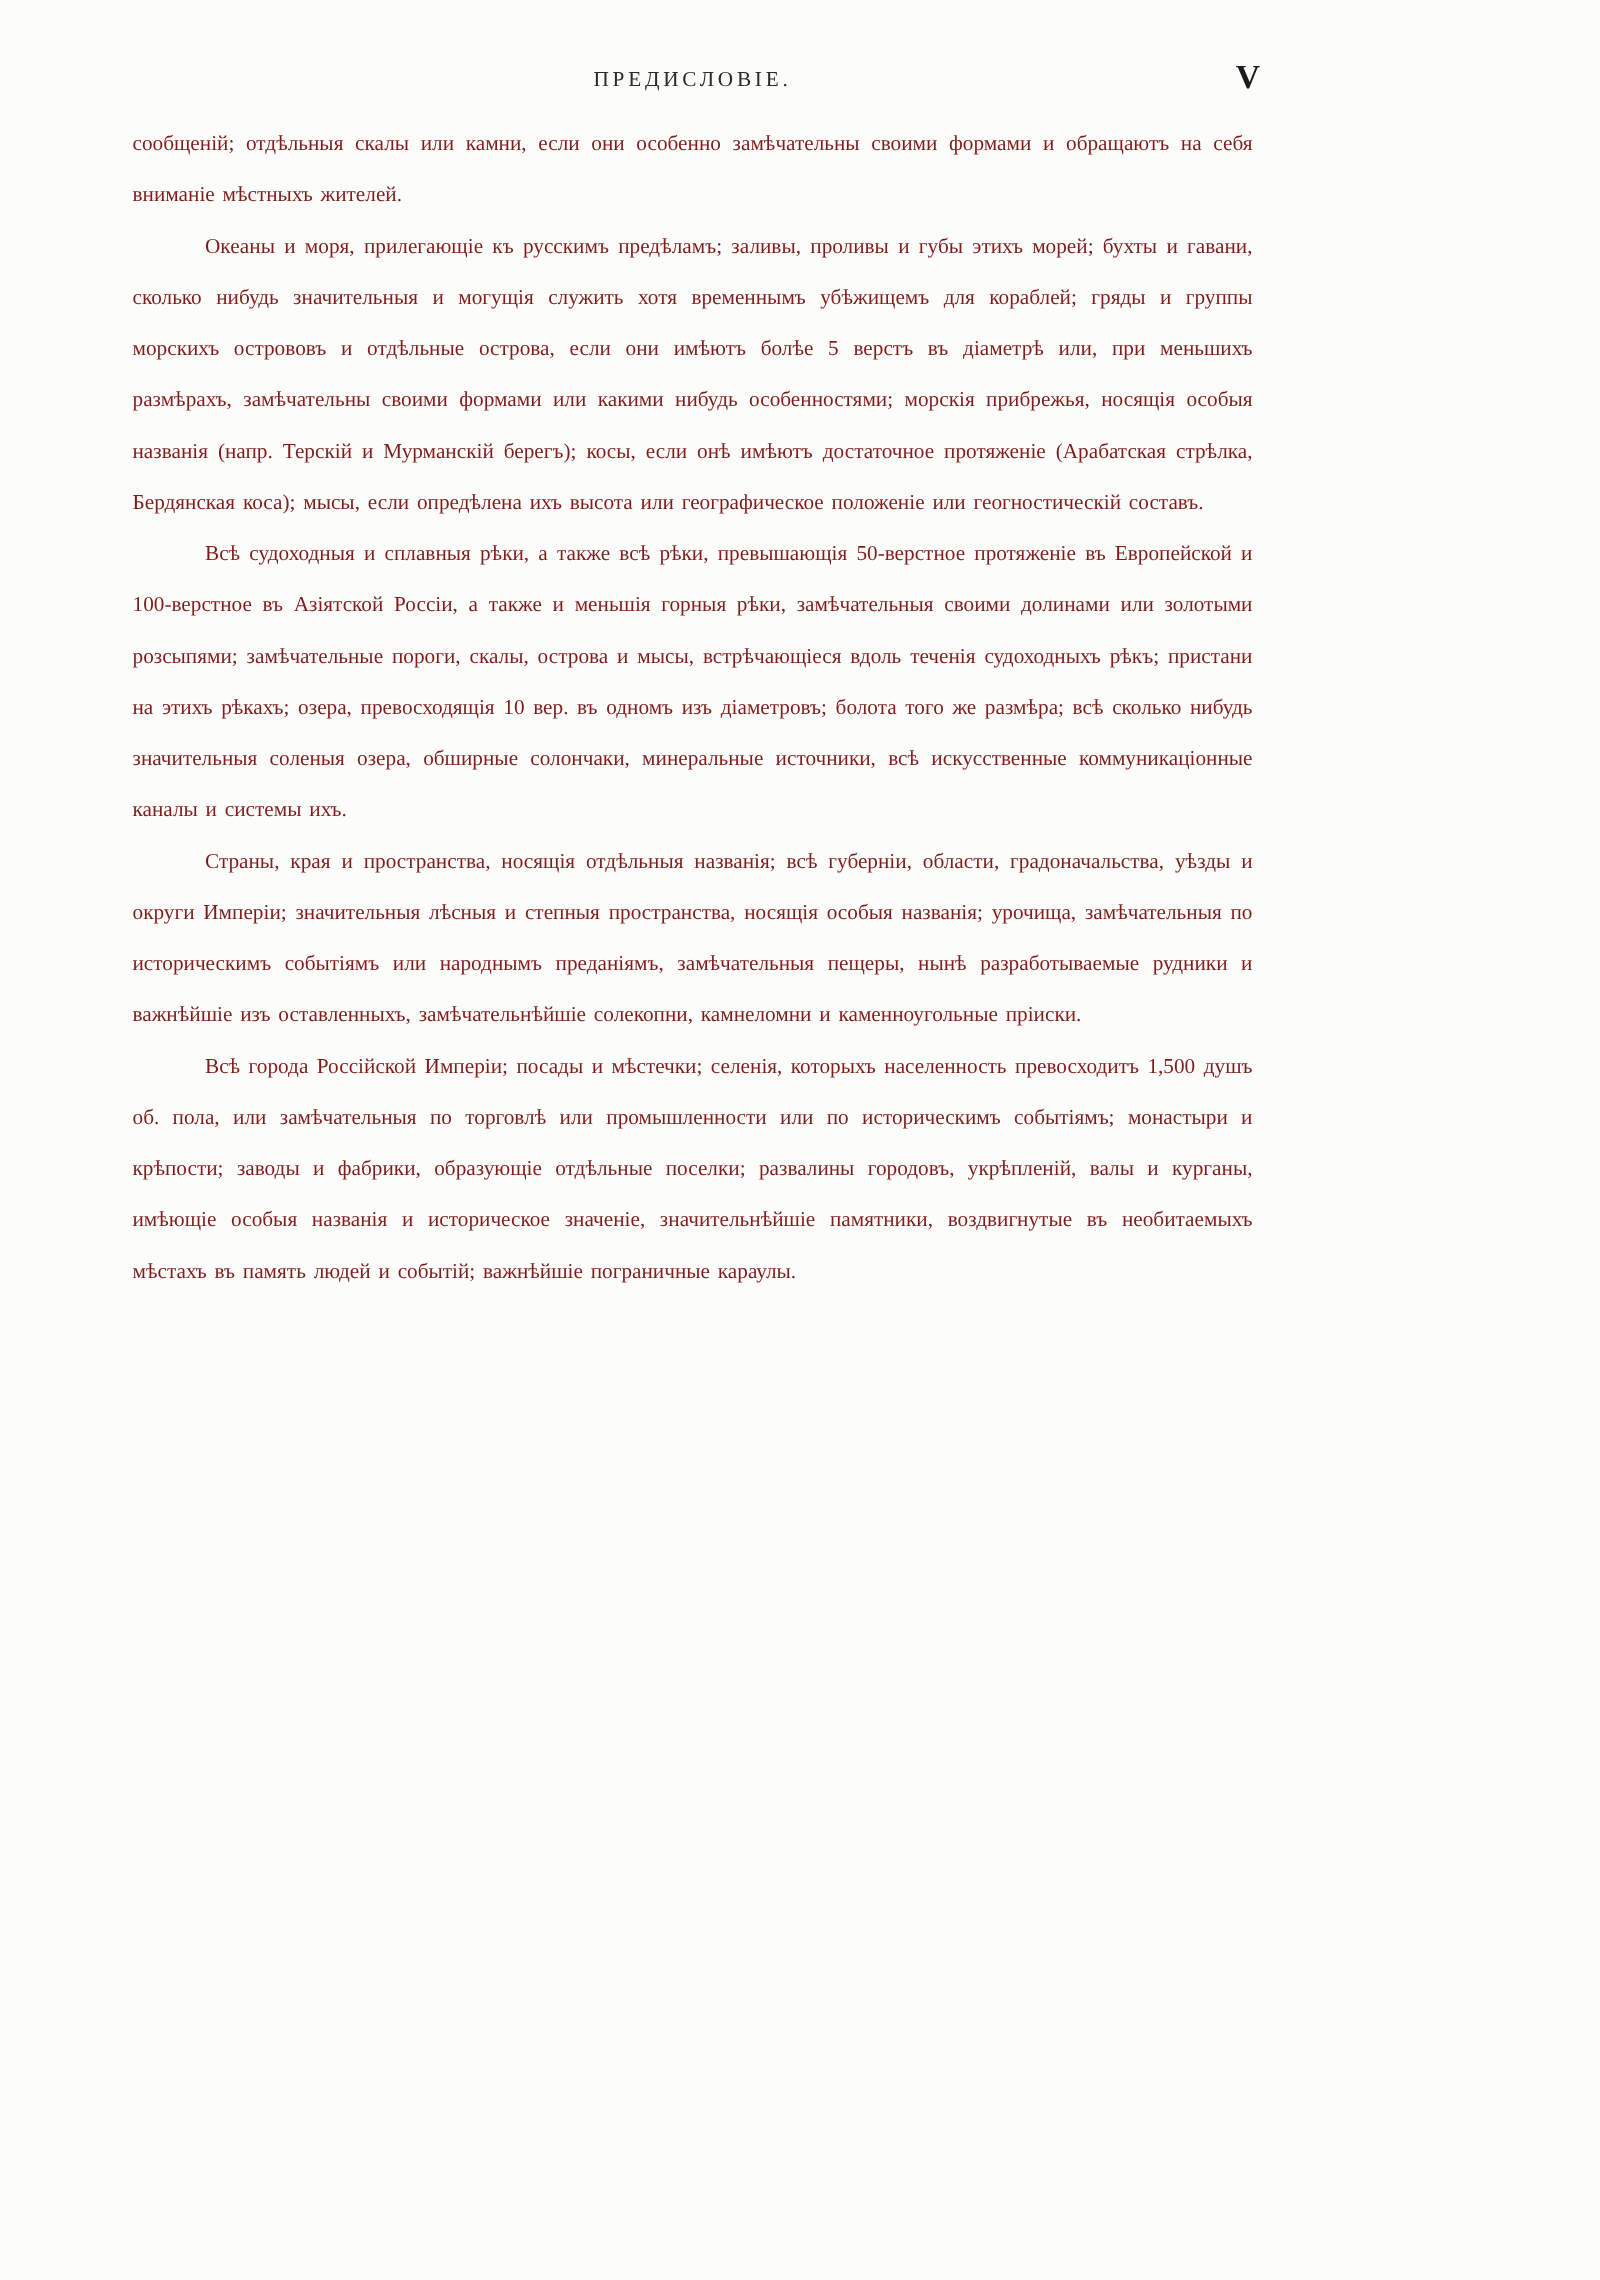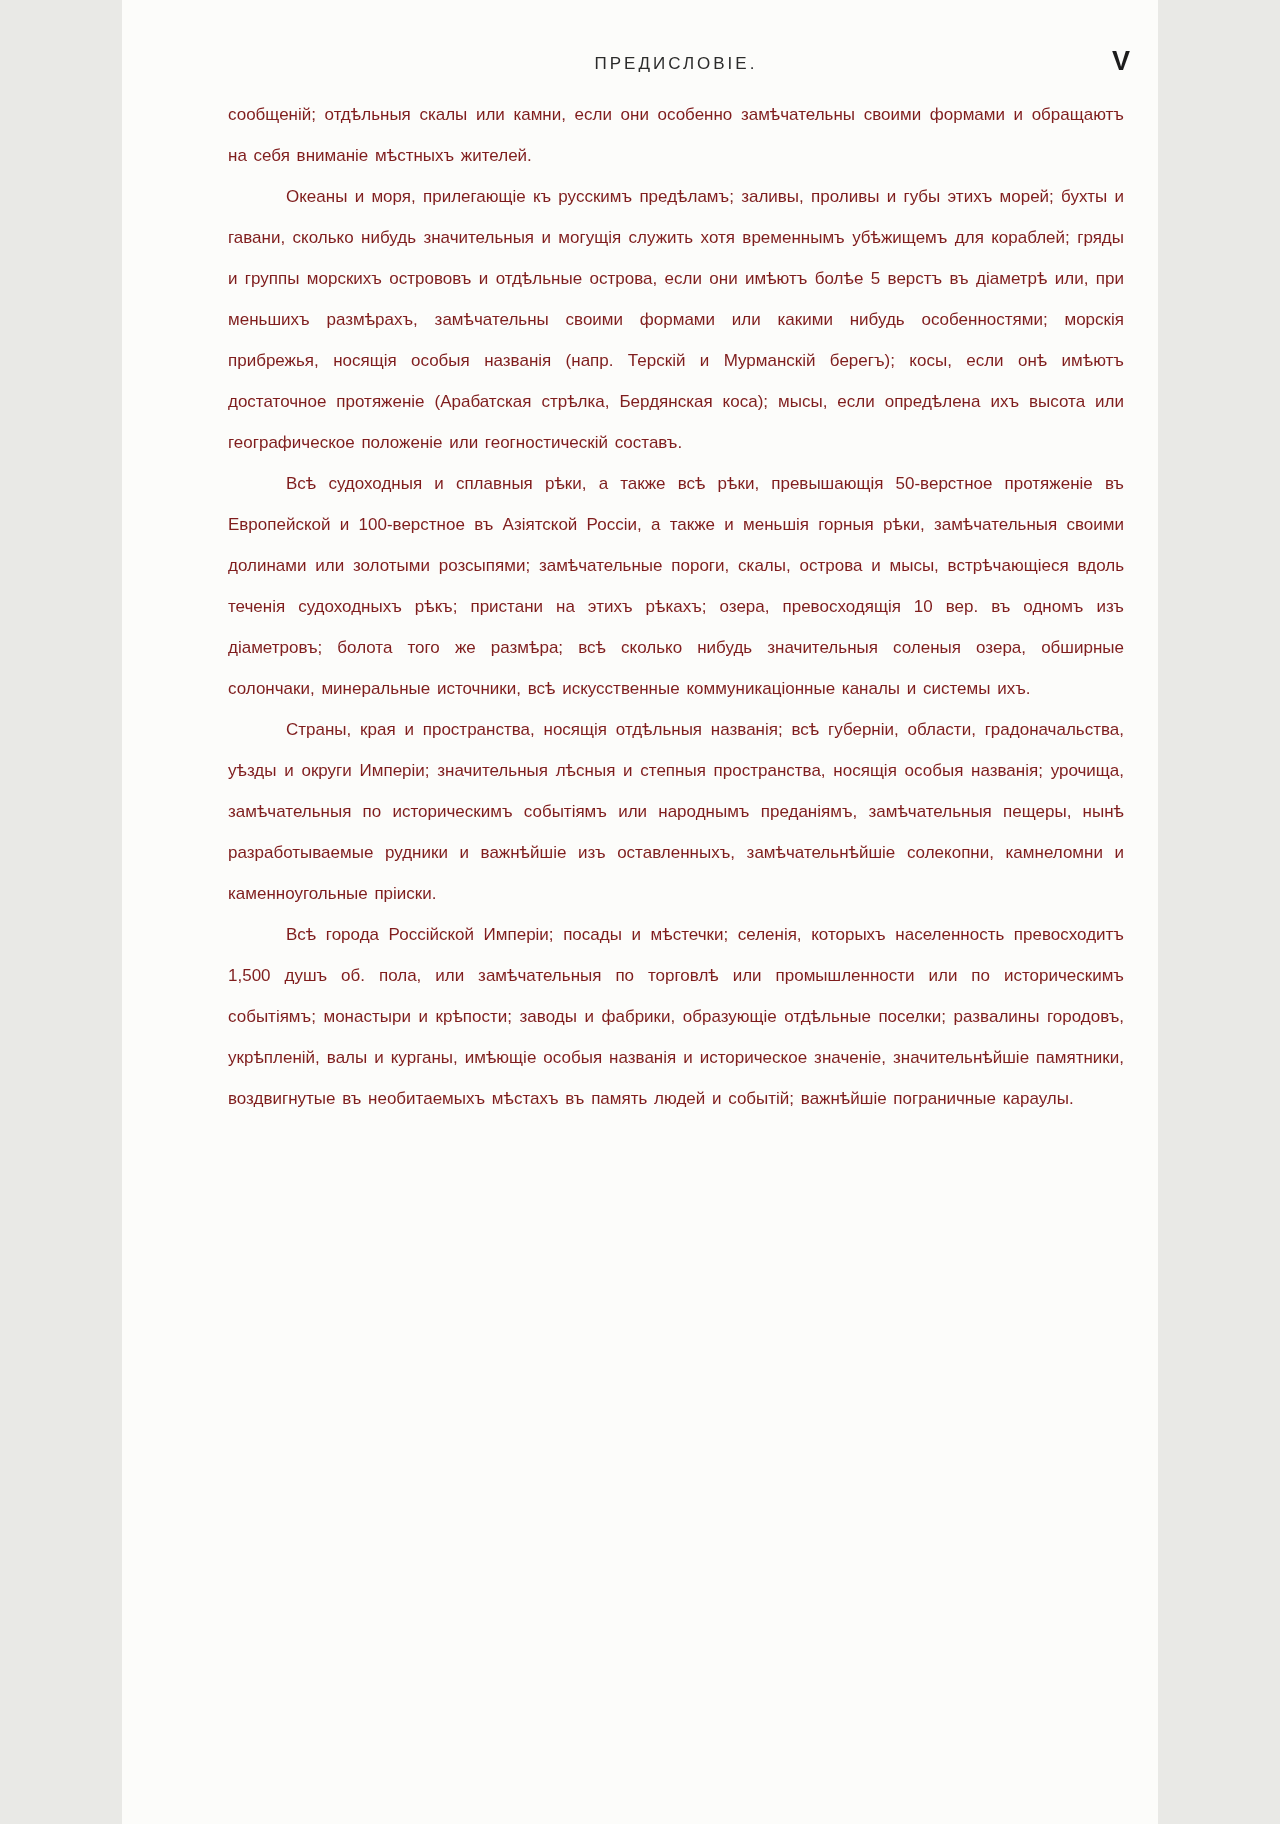--- a/index.html
+++ b/index.html
@@ -2,26 +2,26 @@
 <html><head>
 <meta charset="utf-8">
 <style>
   html, body {
     margin: 0;
     padding: 0;
     background: #e9e9e6;
   }
   .page {
     position: relative;
-    width: 1036px;
+    width: 1280px;
     height: 1824px;
     margin: 0 auto;
     background: #fcfcfa;
     color: #1e1e1e;
-    font-family: Liberation Sans, sans-serif;
+    font-family: Liberation Serif, serif;
     overflow: hidden;
     box-sizing: border-box;
   }
   .page-header {
     position: absolute;
     top: 46px;
     left: 106px;
     width: 896px;
     height: 44px;
   }

